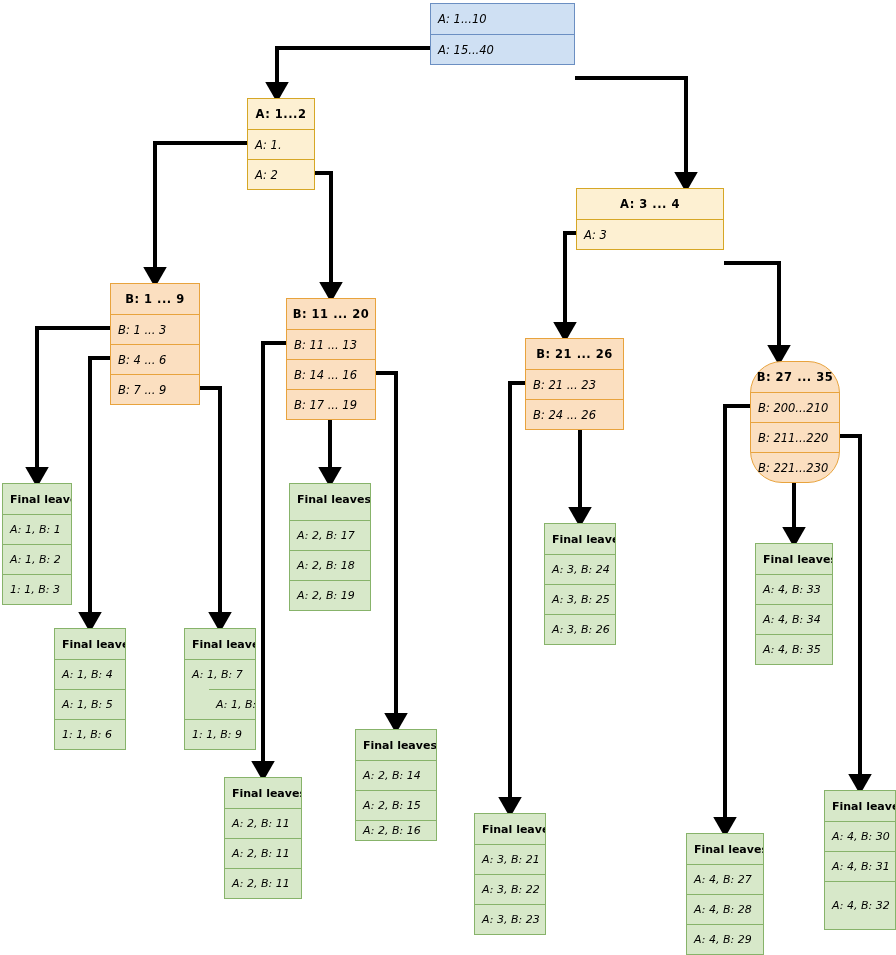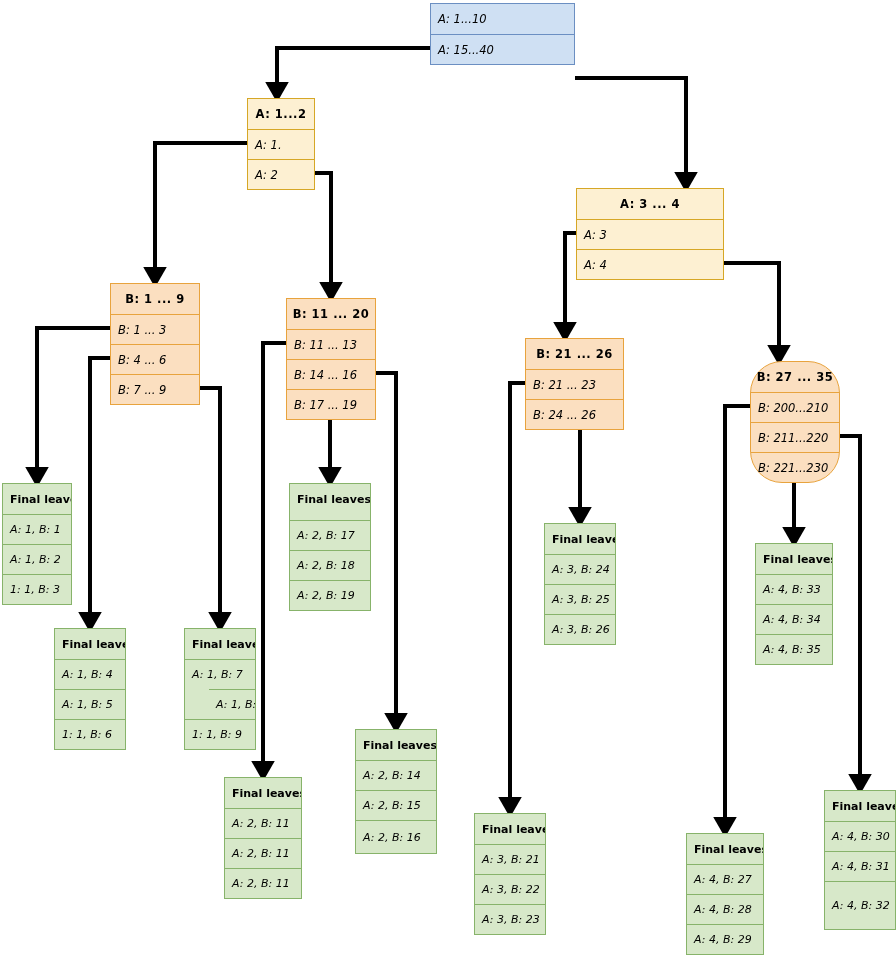--- a/index.html
+++ b/index.html
@@ -64,21 +64,20 @@
         <div class="row" style="height: 30px;">A: 15...40</div>
       </div>
       <div class="node n-a" style="left: 247px; top: 98px; width: 68px;">
         <div class="row head" style="height: 30px;">A: 1...2</div>
         <div class="row" style="height: 30px;">A: 1.</div>
         <div class="row" style="height: 30px;">A: 2</div>
       </div>
       <div class="node n-a" style="left: 576px; top: 188px; width: 148px;">
         <div class="row head" style="height: 30px;">A: 3 ... 4</div>
         <div class="row" style="height: 30px;">A: 3</div>
-        <div class="row" style="height: 30px;">A: 4</div>
       </div>
       <div class="node n-b" style="left: 110px; top: 283px; width: 90px;">
         <div class="row head" style="height: 30px;">B: 1 ... 9</div>
         <div class="row" style="height: 30px;">B: 1 ... 3</div>
         <div class="row" style="height: 30px;">B: 4 ... 6</div>
         <div class="row" style="height: 30px;">B: 7 ... 9</div>
       </div>
       <div class="node n-b" style="left: 286px; top: 298px; width: 90px;">
         <div class="row head" style="height: 30px;">B: 11 ... 20</div>
         <div class="row" style="height: 30px;">B: 11 ... 13</div>
@@ -123,21 +122,21 @@
       <div class="node n-leaf" style="left: 289px; top: 483px; width: 82px;">
         <div class="row head" style="height: 30px;">Final leaves</div>
         <div class="row" style="height: 30px; margin-top: 6px;">A: 2, B: 17</div>
         <div class="row" style="height: 30px;">A: 2, B: 18</div>
         <div class="row" style="height: 30px;">A: 2, B: 19</div>
       </div>
       <div class="node n-leaf" style="left: 355px; top: 729px; width: 82px;">
         <div class="row head" style="height: 30px;">Final leaves</div>
         <div class="row" style="height: 30px;">A: 2, B: 14</div>
         <div class="row" style="height: 30px;">A: 2, B: 15</div>
-        <div class="row" style="height: 33px;">A: 2, B: 16</div>
+        <div class="row" style="height: 20px;">A: 2, B: 16</div>
       </div>
       <div class="node n-leaf" style="left: 474px; top: 813px; width: 72px;">
         <div class="row head" style="height: 30px;">Final leaves</div>
         <div class="row" style="height: 30px;">A: 3, B: 21</div>
         <div class="row" style="height: 30px;">A: 3, B: 22</div>
         <div class="row" style="height: 30px;">A: 3, B: 23</div>
       </div>
       <div class="node n-leaf" style="left: 544px; top: 523px; width: 72px;">
         <div class="row head" style="height: 30px;">Final leaves</div>
         <div class="row" style="height: 30px;">A: 3, B: 24</div>

